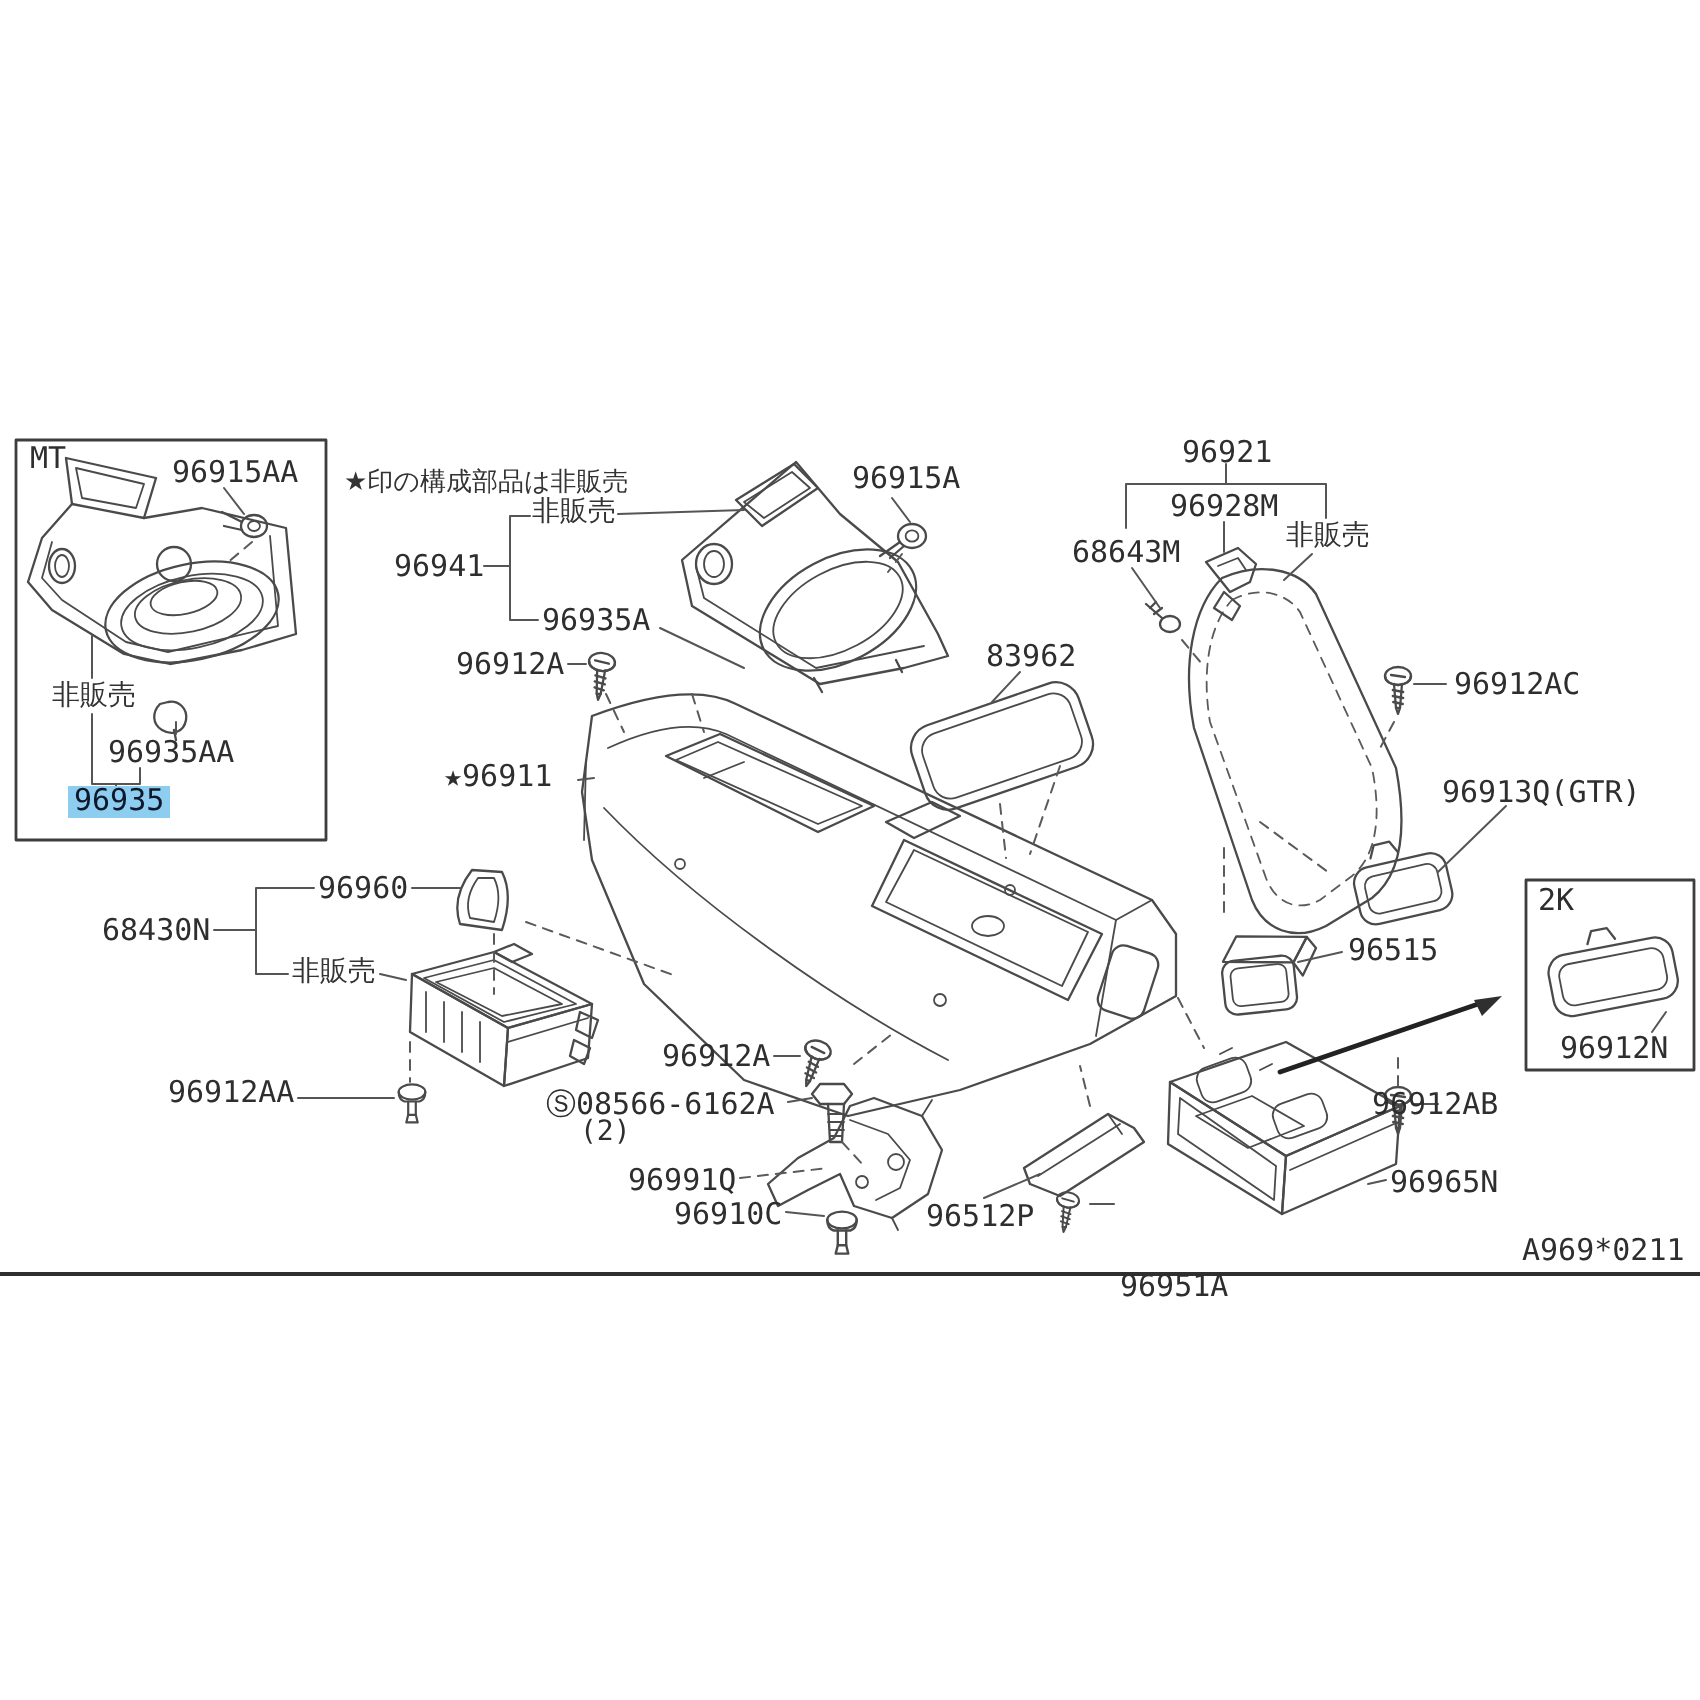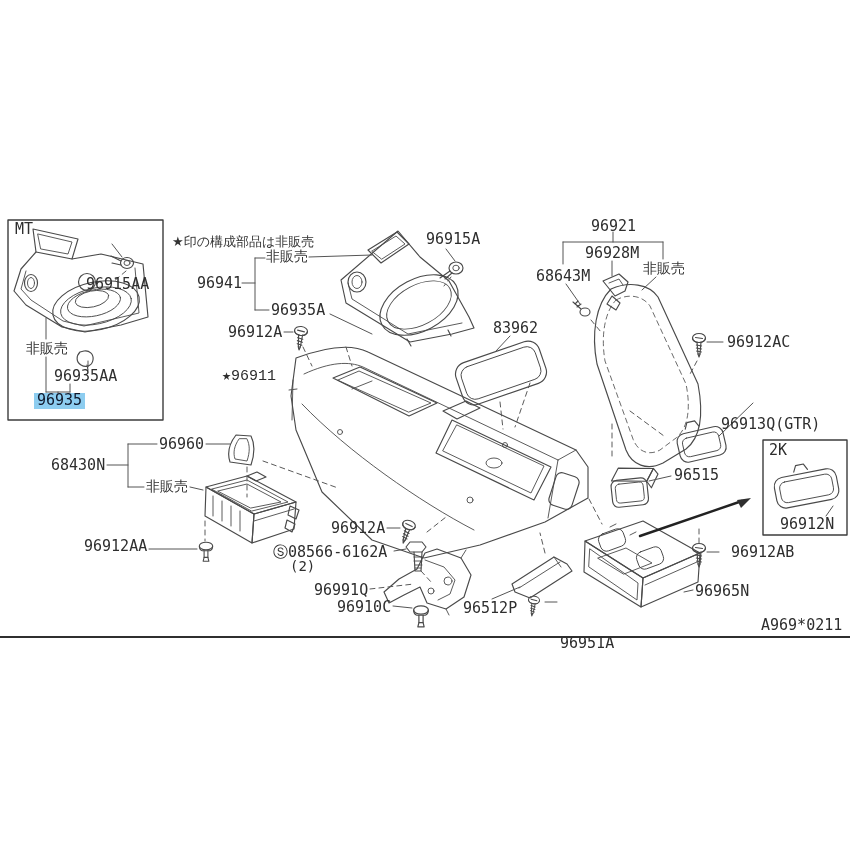--- a/index.html
+++ b/index.html
@@ -254,55 +254,55 @@
     <path class="dash" d="M370,589 L414,584"></path>
   </g>
 
   <g>
     <path class="arrow" d="M640,536 L742,501"></path>
     <polygon class="fillbk" points="751,498 737,500 741,508"></polygon>
   </g>
 </svg>
 
 <div class="lbl" style="left:15px;top:222px;">MT</div>
-<div class="lbl" style="left:86px;top:229px;margin-top:48px;">96915AA</div>
+<div class="lbl" style="left:86px;top:229px;">96915AA</div>
 <div class="lbl jp" style="left:26px;top:341px;">非販売</div>
 <div class="lbl" style="left:54px;top:369px;">96935AA</div>
 <div class="lbl hl" style="left:34px;top:393px;">96935</div>
 
 <div class="lbl jp note" style="left:172px;top:213px;margin-top:22px;">★印の構成部品は非販売</div>
 
 <div class="lbl" style="left:197px;top:276px;">96941</div>
 <div class="lbl jp" style="left:266px;top:249px;">非販売</div>
 <div class="lbl" style="left:271px;top:303px;">96935A</div>
 <div class="lbl" style="left:426px;top:232px;">96915A</div>
 <div class="lbl" style="left:228px;top:325px;">96912A</div>
-<div class="lbl" style="left:222px;top:369px;font-family:Liberation Mono, monospace;">★96911</div>
+<div class="lbl" style="left:222px;top:381px;">★96911</div>
 <div class="lbl" style="left:493px;top:321px;">83962</div>
 
 <div class="lbl" style="left:591px;top:219px;">96921</div>
 <div class="lbl" style="left:585px;top:246px;">96928M</div>
 <div class="lbl jp" style="left:643px;top:261px;">非販売</div>
 <div class="lbl" style="left:536px;top:269px;">68643M</div>
 <div class="lbl" style="left:727px;top:335px;">96912AC</div>
-<div class="lbl" style="left:721px;top:389px;margin-top:28px;">96913Q(GTR)</div>
+<div class="lbl" style="left:721px;top:389px;">96913Q(GTR)</div>
 <div class="lbl" style="left:674px;top:468px;">96515</div>
 <div class="lbl" style="left:769px;top:443px;">2K</div>
 <div class="lbl" style="left:780px;top:517px;">96912N</div>
 
 <div class="lbl" style="left:159px;top:437px;">96960</div>
 <div class="lbl" style="left:51px;top:458px;">68430N</div>
 <div class="lbl jp" style="left:146px;top:479px;">非販売</div>
 <div class="lbl" style="left:84px;top:539px;text-align:center;">96912AA</div>
 
 <div class="lbl" style="left:331px;top:521px;">96912A</div>
 <div class="lbl" style="left:273px;top:545px;">Ⓢ08566-6162A</div>
 <div class="lbl qty" style="left:290px;top:559px;">(2)</div>
 <div class="lbl" style="left:314px;top:583px;">96991Q</div>
 <div class="lbl" style="left:337px;top:600px;">96910C</div>
 <div class="lbl" style="left:463px;top:601px;">96512P</div>
 <div class="lbl" style="left:560px;top:596px;margin-top:40px;">96951A</div>
 <div class="lbl" style="left:695px;top:584px;">96965N</div>
-<div class="lbl" style="left:731px;top:545px;">96912AB</div>
+<div class="lbl" style="left:686px;top:545px;">96912AB</div>
 
 <div class="lbl" style="left:761px;top:618px;">A969*0211</div>
 
 </div>
 
 </body></html>

